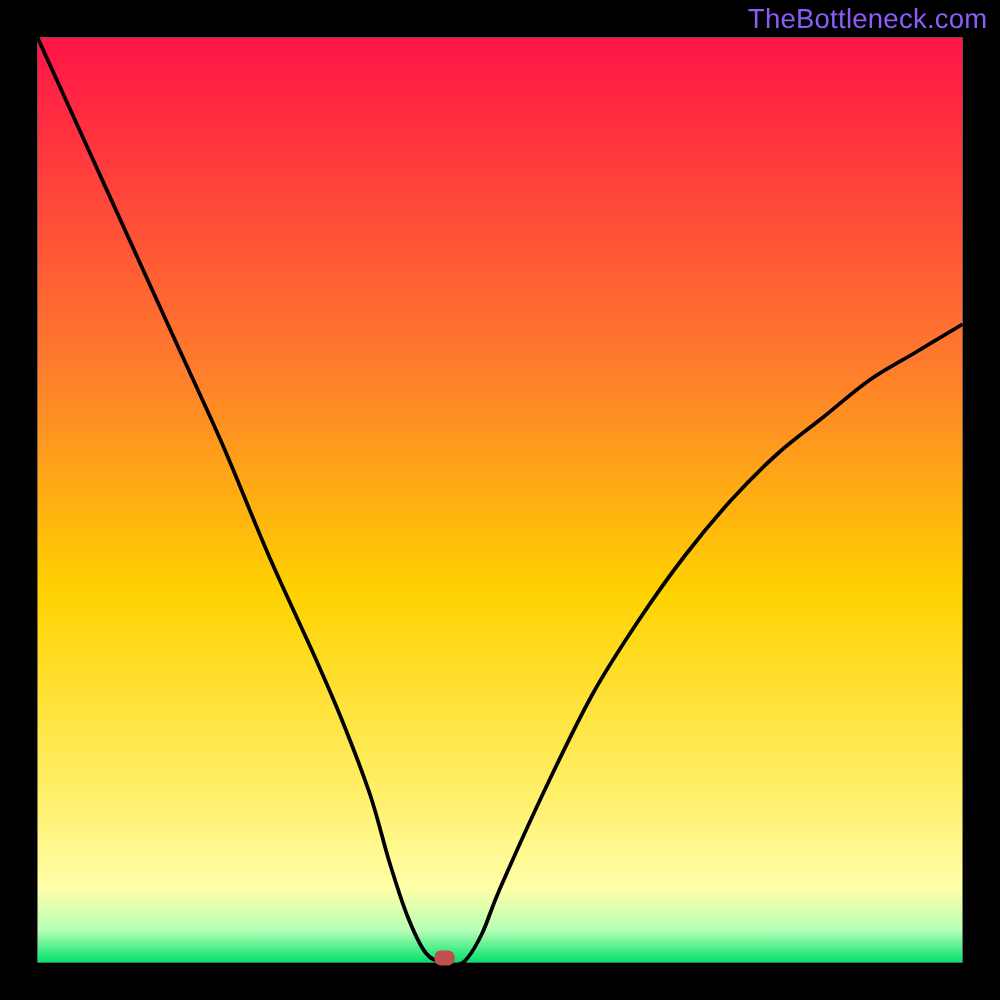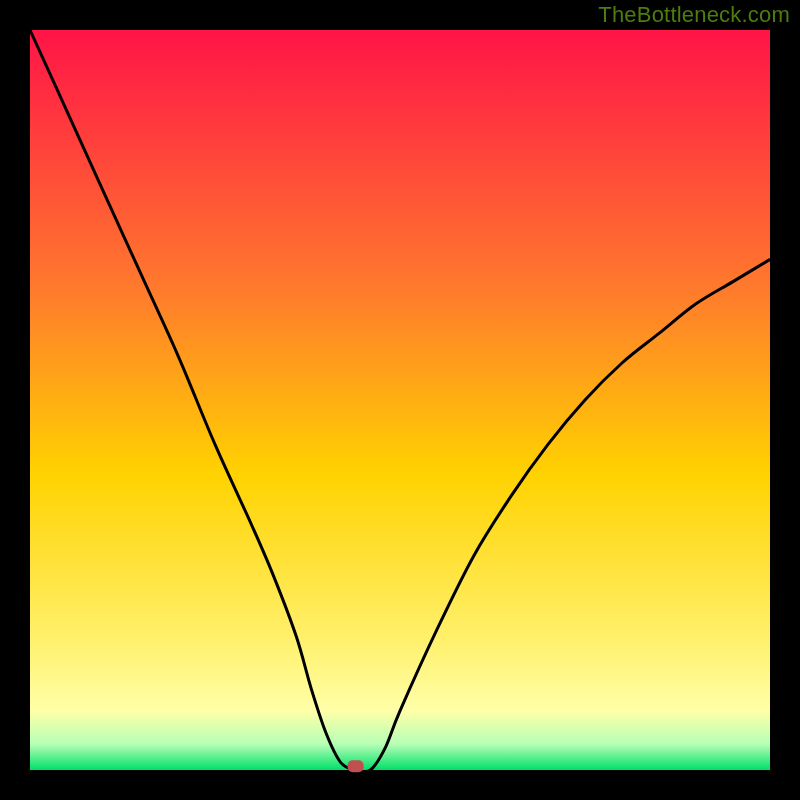--- a/index.html
+++ b/index.html
@@ -12,21 +12,21 @@
     width: 800px;
     height: 800px;
     overflow: hidden;
   }
   .watermark {
     position: absolute;
     top: 2px;
     right: 10px;
     font-family: Arial, Helvetica, sans-serif;
     font-size: 22px;
-    color: #4d7c0f;
+    color: #8b5cf6;
     letter-spacing: 0.2px;
     font-weight: 500;
   }
   svg { display: block; }
 </style>
 </head>
 <body>
 
 <div class="wrap">
   <div class="watermark">TheBottleneck.com</div>

